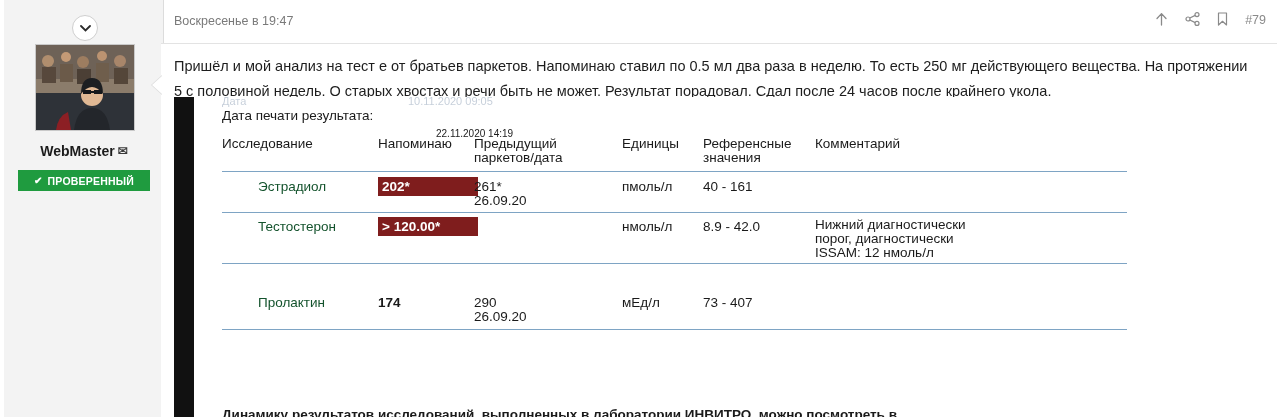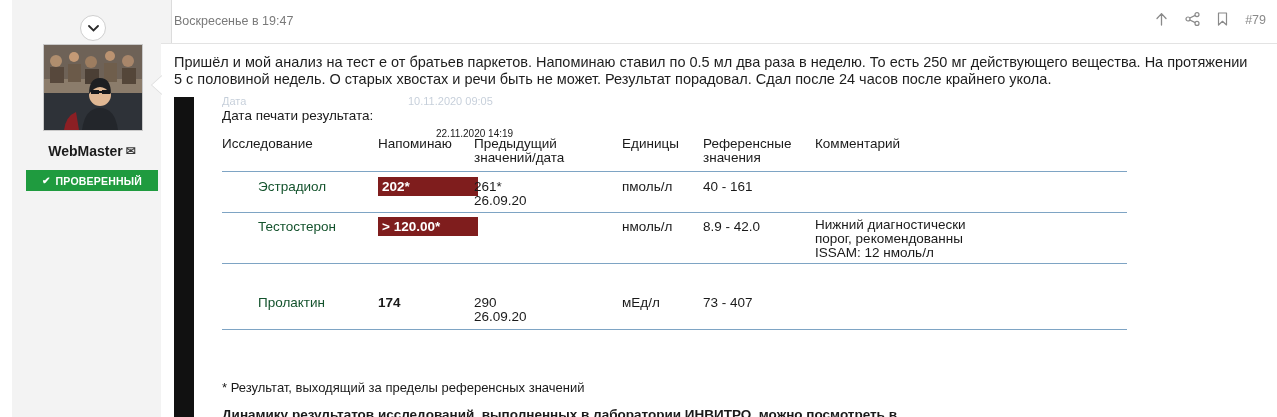--- a/index.html
+++ b/index.html
@@ -12,21 +12,21 @@
     position: relative;
     width: 1277px;
     height: 417px;
     overflow: hidden;
     background: #ffffff;
   }
 
   
   .author-col {
     position: absolute;
-    left: 12px;
+    left: 4px;
     top: 0;
     width: 160px;
     height: 417px;
     background: #f3f3f3;
     border-right: 1px solid #dcdcdc;
     box-sizing: border-box;
   }
   .collapse-btn {
     position: absolute;
     left: 68px;
@@ -154,21 +154,21 @@
     right: 0;
     bottom: 0;
     background: #ffffff;
   }
   .post-text {
     position: absolute;
     left: 13px;
     top: 10px;
     width: 1085px;
     font-size: 14.5px;
-    line-height: 17px;
+    line-height: 25px;
     color: #1d1d1d;
   }
 
   
   .report {
     position: absolute;
     left: 13px;
     top: 53px;
     width: 1085px;
     height: 364px;
@@ -365,21 +365,21 @@
           <span class="fcell" style="left:0px;top:-2px;">Дата</span>
           <span class="fcell" style="left:186px;top:-2px;">10.11.2020 09:05</span>
         </div>
 
         <div class="print-date-label">Дата печати результата:</div>
         <div class="print-date-value">22.11.2020 14:19</div>
 
         <div class="rt-head" style="left:28px;">Исследование</div>
         <div class="rt-head" style="left:184px;">Напоминаю</div>
         <div class="rt-head" style="left:280px;">Предыдущий</div>
-        <div class="rt-head" style="left:280px;top:54px;">значений/дата</div>
+        <div class="rt-head" style="left:280px;top:54px;">паркетов/дата</div>
         <div class="rt-head" style="left:428px;">Единицы</div>
         <div class="rt-head" style="left:509px;">Референсные</div>
         <div class="rt-head" style="left:509px;top:54px;">значения</div>
         <div class="rt-head" style="left:621px;">Комментарий</div>
 
         <div class="rt-rule" style="top:74px;"></div>
 
         <div class="rt-cell rt-name" style="left:28px;top:82px;">Эстрадиол</div>
         <div class="rt-cell" style="left:184px;top:80px;"><span class="hl-red" style="width:96px;">202*</span></div>
         <div class="rt-cell" style="left:280px;top:82px;">261*</div>
@@ -387,35 +387,34 @@
         <div class="rt-cell" style="left:428px;top:82px;">пмоль/л</div>
         <div class="rt-cell" style="left:509px;top:82px;">40 - 161</div>
 
         <div class="rt-rule" style="top:115px;"></div>
 
         <div class="rt-cell rt-name" style="left:28px;top:122px;">Тестостерон</div>
         <div class="rt-cell" style="left:184px;top:120px;"><span class="hl-red" style="width:96px;">&gt; 120.00*</span></div>
         <div class="rt-cell" style="left:428px;top:122px;">нмоль/л</div>
         <div class="rt-cell" style="left:509px;top:122px;">8.9 - 42.0</div>
         <div class="rt-cell" style="left:621px;top:120px;">Нижний диагностически</div>
-        <div class="rt-cell" style="left:621px;top:134px;">порог, рекомендованны</div>
+        <div class="rt-cell" style="left:621px;top:134px;">порог, диагностически</div>
         <div class="rt-cell" style="left:621px;top:148px;">ISSAM: 12 нмоль/л</div>
 
         <div class="rt-rule" style="top:166px;"></div>
 
         <div class="rt-cell rt-name" style="left:28px;top:198px;">Пролактин</div>
         <div class="rt-cell val-bold" style="left:184px;top:198px;">174</div>
         <div class="rt-cell" style="left:280px;top:198px;">290</div>
         <div class="rt-cell" style="left:280px;top:212px;">26.09.20</div>
         <div class="rt-cell" style="left:428px;top:198px;">мЕд/л</div>
         <div class="rt-cell" style="left:509px;top:198px;">73 - 407</div>
 
         <div class="rt-rule" style="top:232px;"></div>
 
-        <div class="note-star">* Результат, выходящий за пределы референсных значений</div>
 
         <div class="note-dyn">
           <span>Динамику результатов исследований, выполненных в лаборатории ИНВИТРО, можно посмотреть в</span><br>
           
         </div>
 
       </div>
     </div>
   </div>
 </div>

